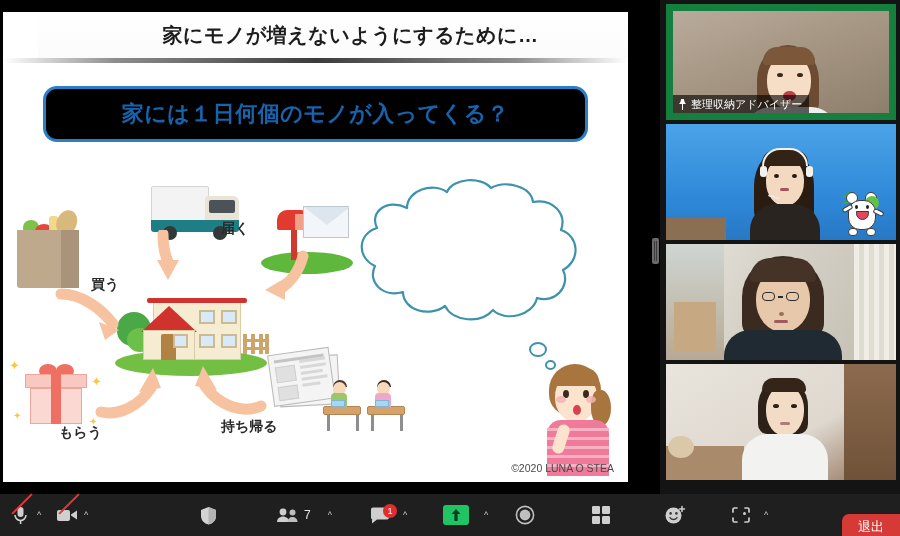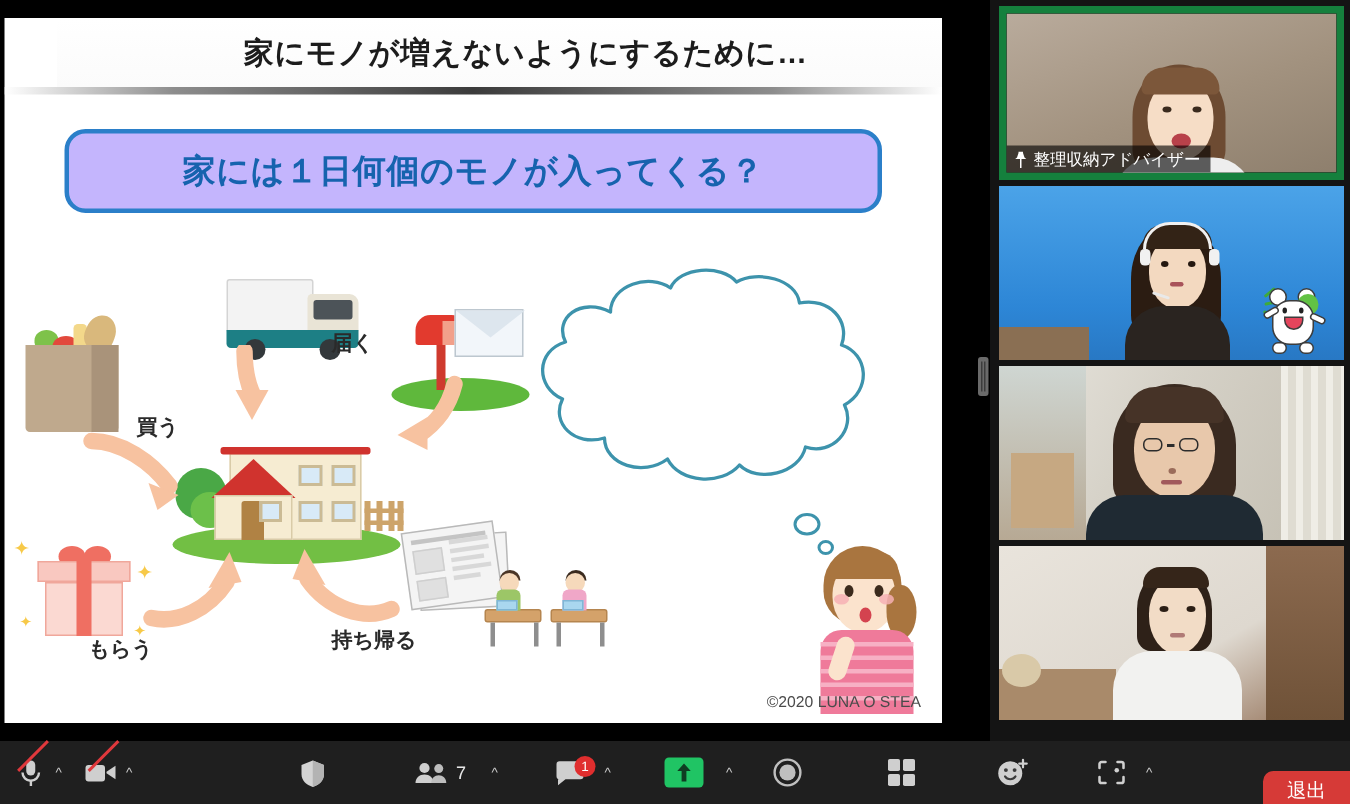--- a/index.html
+++ b/index.html
@@ -25,21 +25,21 @@
     font-size:20px; font-weight:bold; color:#1c1c1c; letter-spacing:.5px;
     background:linear-gradient(#ffffff,#fbfbfb);
     margin-left:35px;
   }
   #title-rule {
     position:absolute; left:0; top:46px; width:100%; height:5px;
     background:linear-gradient(90deg,#ffffff 0%,#8d8d8d 18%,#3b3b3b 50%,#8d8d8d 82%,#ffffff 100%);
   }
   #headline-box {
     position:absolute; left:40px; top:74px; width:545px; height:56px;
-    border:3px solid #2b7fc9; border-radius:14px; background:#c4b5fd;
+    border:3px solid #2b7fc9; border-radius:14px; background:#000000;
     display:flex; align-items:center; justify-content:center;
   }
   #headline-text { font-size:22px; font-weight:bold; color:#1663ae; letter-spacing:.5px; white-space:nowrap; }
 
   .lbl { position:absolute; font-size:14px; font-weight:bold; color:#2a2a2a; }
 
   
   #bubble { position:absolute; left:352px; top:166px; width:250px; height:150px; }
   #bubble svg { position:absolute; left:0; top:0; }
   #bubble-text {
@@ -137,21 +137,21 @@
   }
   #divider:before, #divider:after {
     content:""; position:absolute; top:3px; width:1px; height:20px; background:#3c3c3c;
   }
   #divider:before { left:2px; }
   #divider:after { left:4px; }
 
   
   #filmstrip { position:absolute; left:662px; top:0; width:238px; height:494px; background:#141414; padding:4px; }
   .tile { position:relative; width:100%; height:116px; margin-bottom:4px; overflow:hidden; background:#000; }
-  .tile.active { border:5px solid #15803d;text-align:center; }
+  .tile.active { border:7px solid #15803d;text-align:center; }
   .tile-video { position:absolute; inset:0; }
   .name-tag {
     position:absolute; left:0; bottom:0; height:18px; padding:0 7px 0 5px;
     background:rgba(0,0,0,.62); color:#fff; font-size:11px;
     display:flex; align-items:center; gap:4px; max-width:92%;
   }
   .name-tag .txt { white-space:nowrap; overflow:hidden; text-overflow:ellipsis; }
 
   
   .bg-beige { background:linear-gradient(160deg,#b9ab9c 0%,#a2927f 55%,#8e7f6d 100%); }

